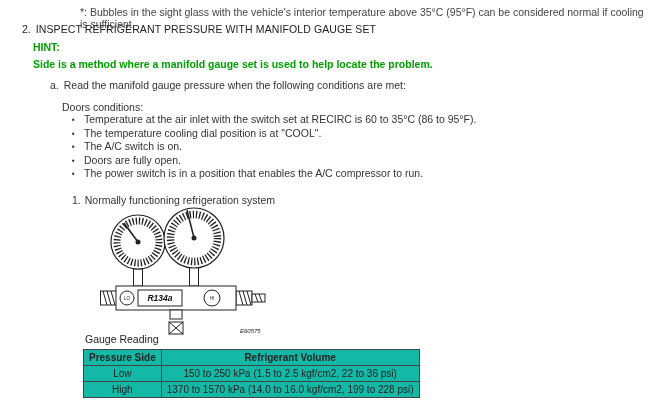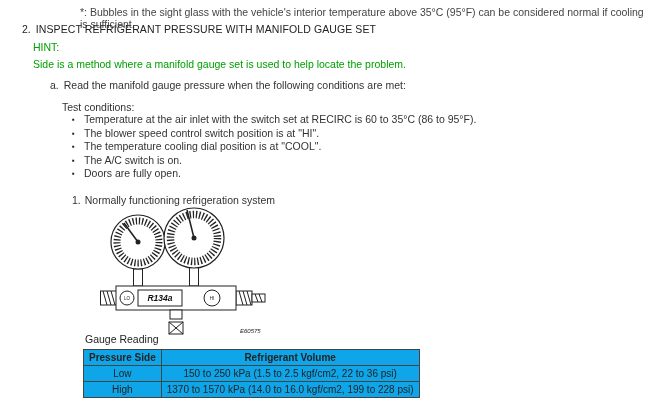--- a/index.html
+++ b/index.html
@@ -2,40 +2,40 @@
 <html><head>
 <meta charset="utf-8">
 <style>
   html,body { margin:0; padding:0; }
   body {
     width:650px; height:420px; background:#ffffff; position:relative;
     font-family:"Liberation Sans", sans-serif; color:#333; font-size:10.5px;
     overflow:hidden;
   }
   .abs { position:absolute; }
-  .green { color:#00a000; font-weight:normal;text-align:center; }
+  .green { color:#00a000; font-weight:bold;text-align:center; }
   .note { left:80px; top:6px; width:565px; color:#444; }
   .section-row { left:22px; top:23px; display:flex; gap:5px; color:#222; }
   .section-row .title { font-weight:normal; letter-spacing:0.1px; }
   .hint-label { left:33px; top:41px; }
   .hint-text { left:33px; top:58px; }
   .step-row { left:50px; top:79px; display:flex; gap:5px; }
   .testcond-label { left:62px; top:101px; }
   .cond-list { left:72px; top:113px; list-style:none; margin:0; padding:0; }
   .cond-list li { line-height:13.5px; padding-left:12px; position:relative; }
   .cond-list li::before {
     content:"▪"; position:absolute; left:0; top:0; font-size:8px; line-height:13.5px; color:#222;
   }
   .substep { left:72px; top:194px; display:flex; gap:4px; }
   .figure { left:100px; top:206px; width:200px; height:130px; }
   .figure svg text { font-family:"Liberation Sans", sans-serif; }
   .caption { left:85px; top:333px; font-weight:normal; color:#222; }
   table.gauge-table {
     position:absolute; left:83px; top:349px;
-    border-collapse:collapse; font-size:10px; color:#222; background:#0ea5e9;
+    border-collapse:collapse; font-size:10px; color:#222; background:#14b8a6;
   }
   table.gauge-table th, table.gauge-table td {
     border:1px solid #444; padding:1px 5px; text-align:center; white-space:nowrap;
     line-height:13px;
   }
   table.gauge-table th { font-weight:bold; }
   table.gauge-table td.col-side { width:57px; }
 </style>
 </head>
 <body>
@@ -48,28 +48,28 @@
 </div>
 
 <div class="abs green hint-label">HINT:</div>
 <div class="abs green hint-text">Side is a method where a manifold gauge set is used to help locate the problem.</div>
 
 <div class="abs step-row">
   <span>a.</span>
   <span>Read the manifold gauge pressure when the following conditions are met:</span>
 </div>
 
-<div class="abs testcond-label">Test conditions:</div>
+<div class="abs testcond-label">Doors conditions:</div>
 
 <ul class="abs cond-list">
   <li>Temperature at the air inlet with the switch set at RECIRC is 60 to 35°C (86 to 95°F).</li>
-  <li>The blower speed control switch position is at "HI".</li>
   <li>The temperature cooling dial position is at "COOL".</li>
   <li>The A/C switch is on.</li>
   <li>Doors are fully open.</li>
+  <li>The power switch is in a position that enables the A/C compressor to run.</li>
 </ul>
 
 <div class="abs substep">
   <span>1.</span>
   <span>Normally functioning refrigeration system</span>
 </div>
 
 <div class="abs figure">
   <svg width="200" height="130" viewBox="0 0 200 130">
 

